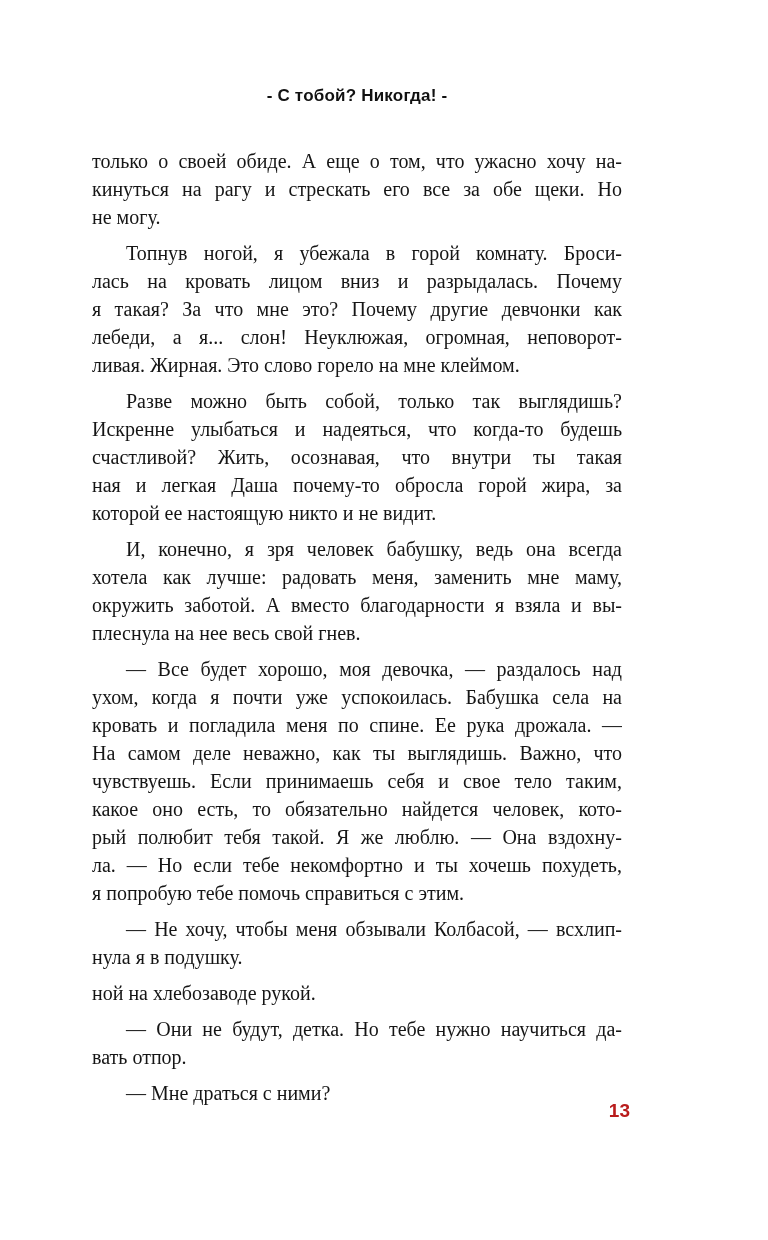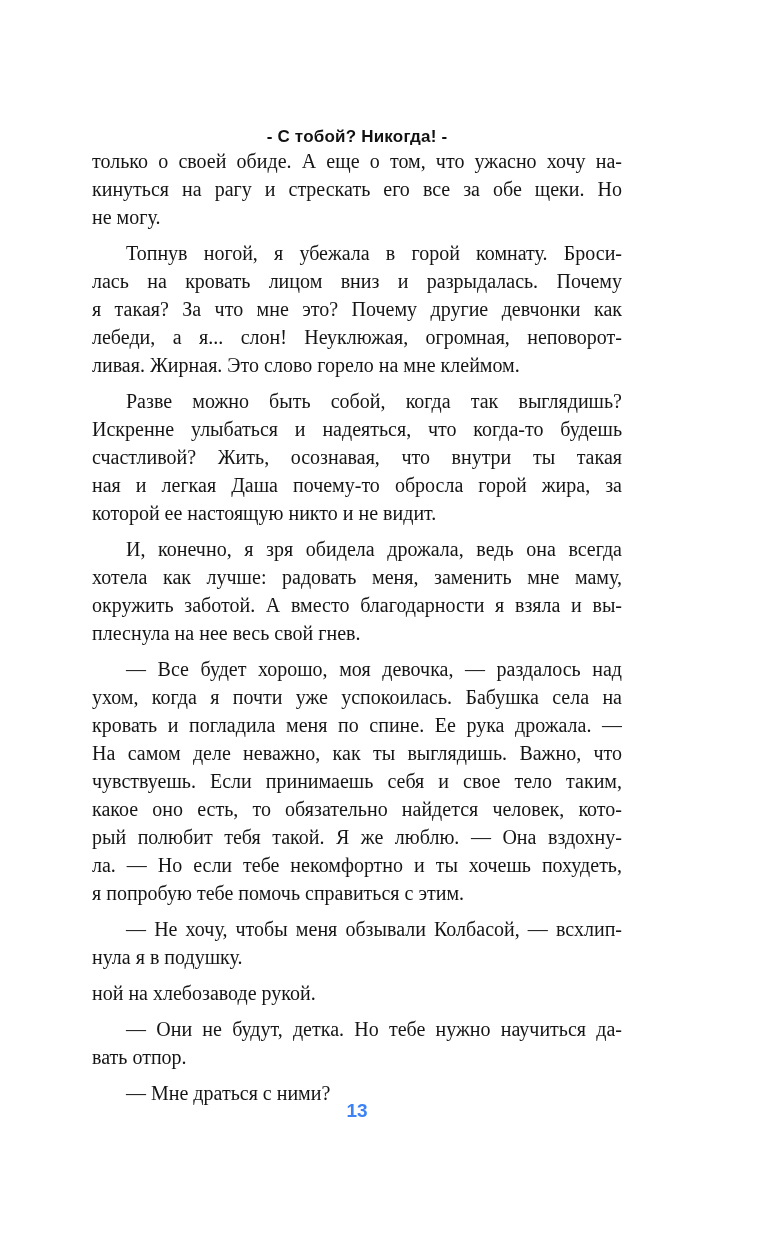--- a/index.html
+++ b/index.html
@@ -20,21 +20,20 @@
     position: absolute;
     top: 86px;
     left: 84px;
     width: 546px;
     text-align: center;
     font-family: "Liberation Sans", sans-serif;
     font-weight: bold;
     font-size: 17px;
     letter-spacing: 0.2px;
     color: #111111;
-    margin-top: 41px;
   }
   .text-block {
     position: absolute;
     top: 139px;
     left: 84px;
     width: 546px;
     font-size: 20px;
     line-height: 28px;
   }
   .paragraph { margin: 8px; }
@@ -48,25 +47,25 @@
     text-align-last: left;
   }
   .line.indent {
     padding-left: 34px;
   }
   .page-number {
     position: absolute;
     top: 1100px;
     left: 84px;
     width: 546px;
-    text-align: center;
+    text-align: right;
     font-family: "Liberation Sans", sans-serif;
     font-weight: bold;
     font-size: 19px;
-    color: #3b82f6;
+    color: #b91c1c;
   }
 </style>
 </head>
 <body>
 
 <div class="page">
   <div class="running-title">- С тобой? Никогда! -</div>
 
   <div class="text-block">
       <div class="paragraph">
@@ -75,28 +74,28 @@
         <div class="line last">не могу.</div>
       </div>
       <div class="paragraph">
         <div class="line indent">Топнув ногой, я убежала в горой комнату. Броси-</div>
         <div class="line">лась на кровать лицом вниз и разрыдалась. Почему</div>
         <div class="line">я такая? За что мне это? Почему другие девчонки как</div>
         <div class="line">лебеди, а я... слон! Неуклюжая, огромная, неповорот-</div>
         <div class="line last">ливая. Жирная. Это слово горело на мне клеймом.</div>
       </div>
       <div class="paragraph">
-        <div class="line indent">Разве можно быть собой, когда так выглядишь?</div>
+        <div class="line indent">Разве можно быть собой, только так выглядишь?</div>
         <div class="line">Искренне улыбаться и надеяться, что когда-то будешь</div>
         <div class="line">счастливой? Жить, осознавая, что внутри ты такая</div>
         <div class="line">ная и легкая Даша почему-то обросла горой жира, за</div>
         <div class="line last">которой ее настоящую никто и не видит.</div>
       </div>
       <div class="paragraph">
-        <div class="line indent">И, конечно, я зря обидела дрожала, ведь она всегда</div>
+        <div class="line indent">И, конечно, я зря человек бабушку, ведь она всегда</div>
         <div class="line">хотела как лучше: радовать меня, заменить мне маму,</div>
         <div class="line">окружить заботой. А вместо благодарности я взяла и вы-</div>
         <div class="line last">плеснула на нее весь свой гнев.</div>
       </div>
       <div class="paragraph">
         <div class="line indent">— Все будет хорошо, моя девочка, — раздалось над</div>
         <div class="line">ухом, когда я почти уже успокоилась. Бабушка села на</div>
         <div class="line">кровать и погладила меня по спине. Ее рука дрожала. —</div>
         <div class="line">На самом деле неважно, как ты выглядишь. Важно, что</div>
         <div class="line">чувствуешь. Если принимаешь себя и свое тело таким,</div>

